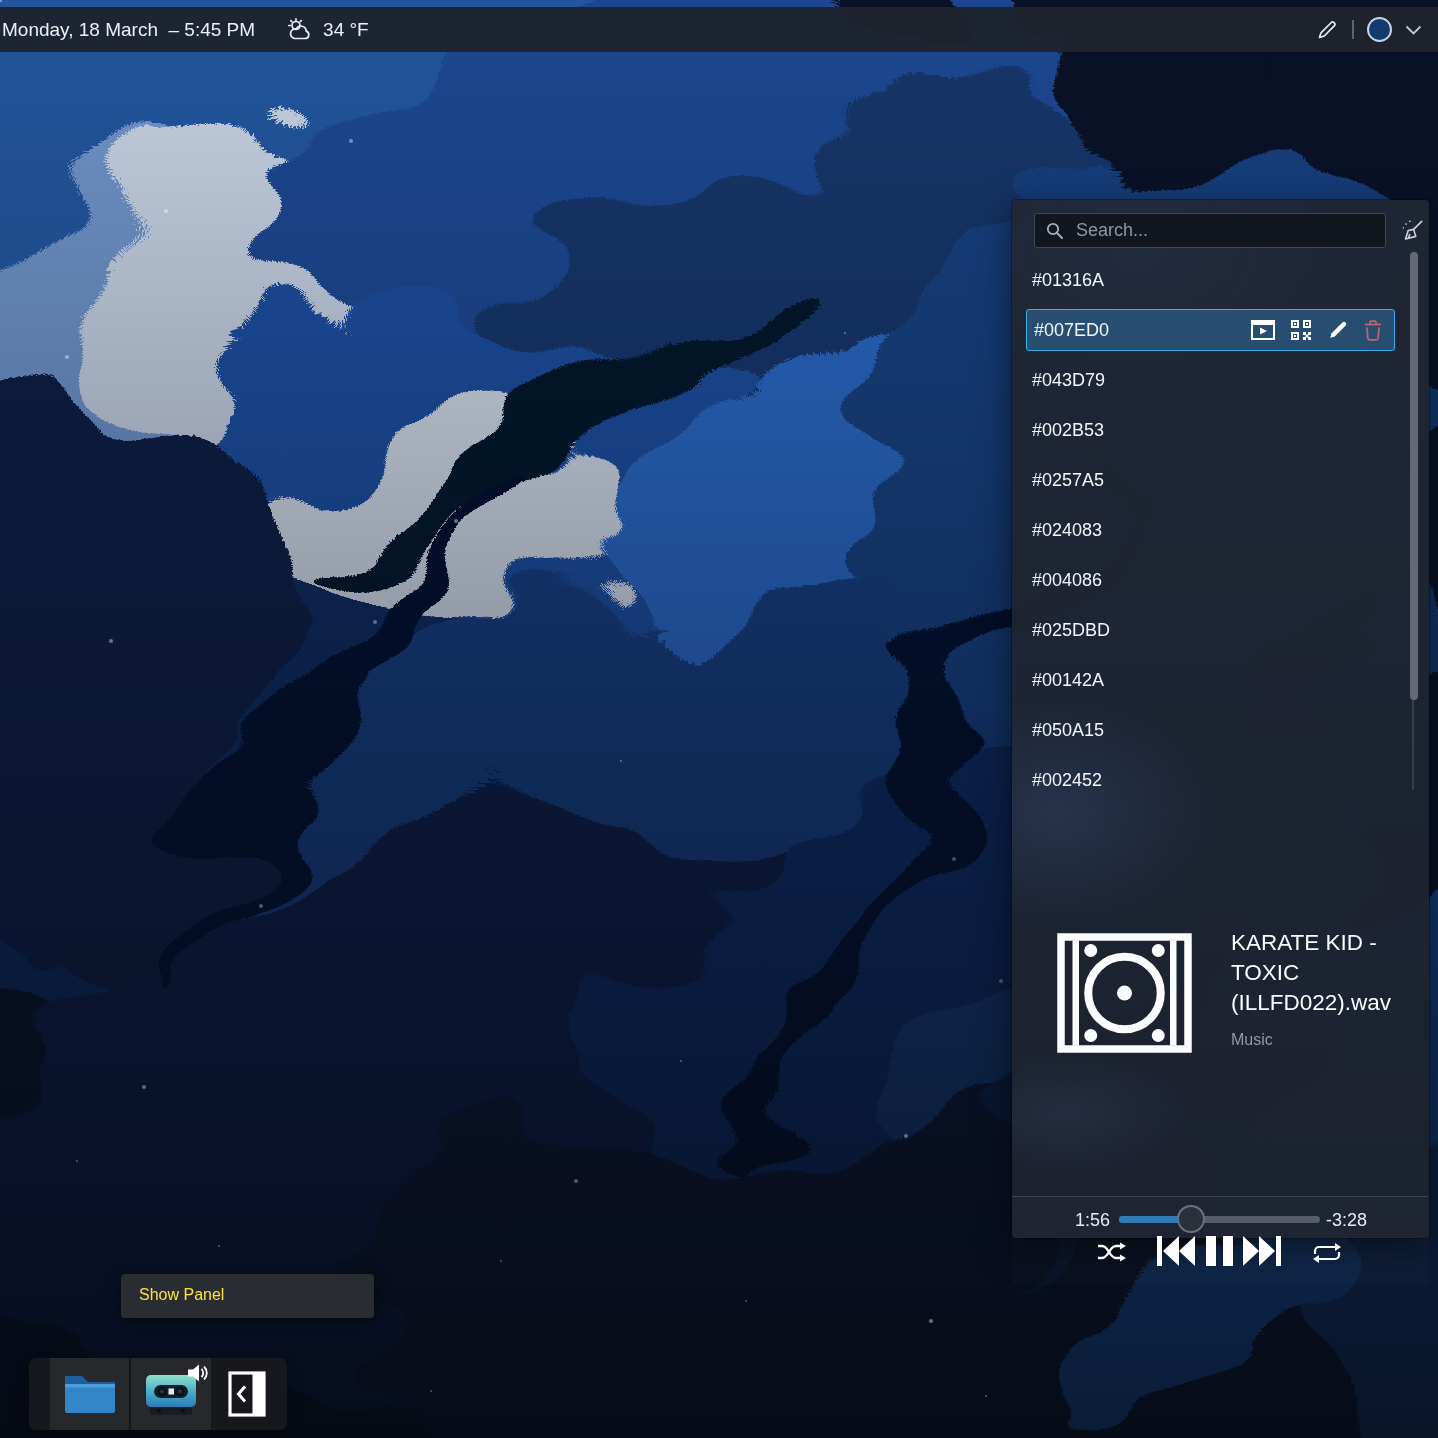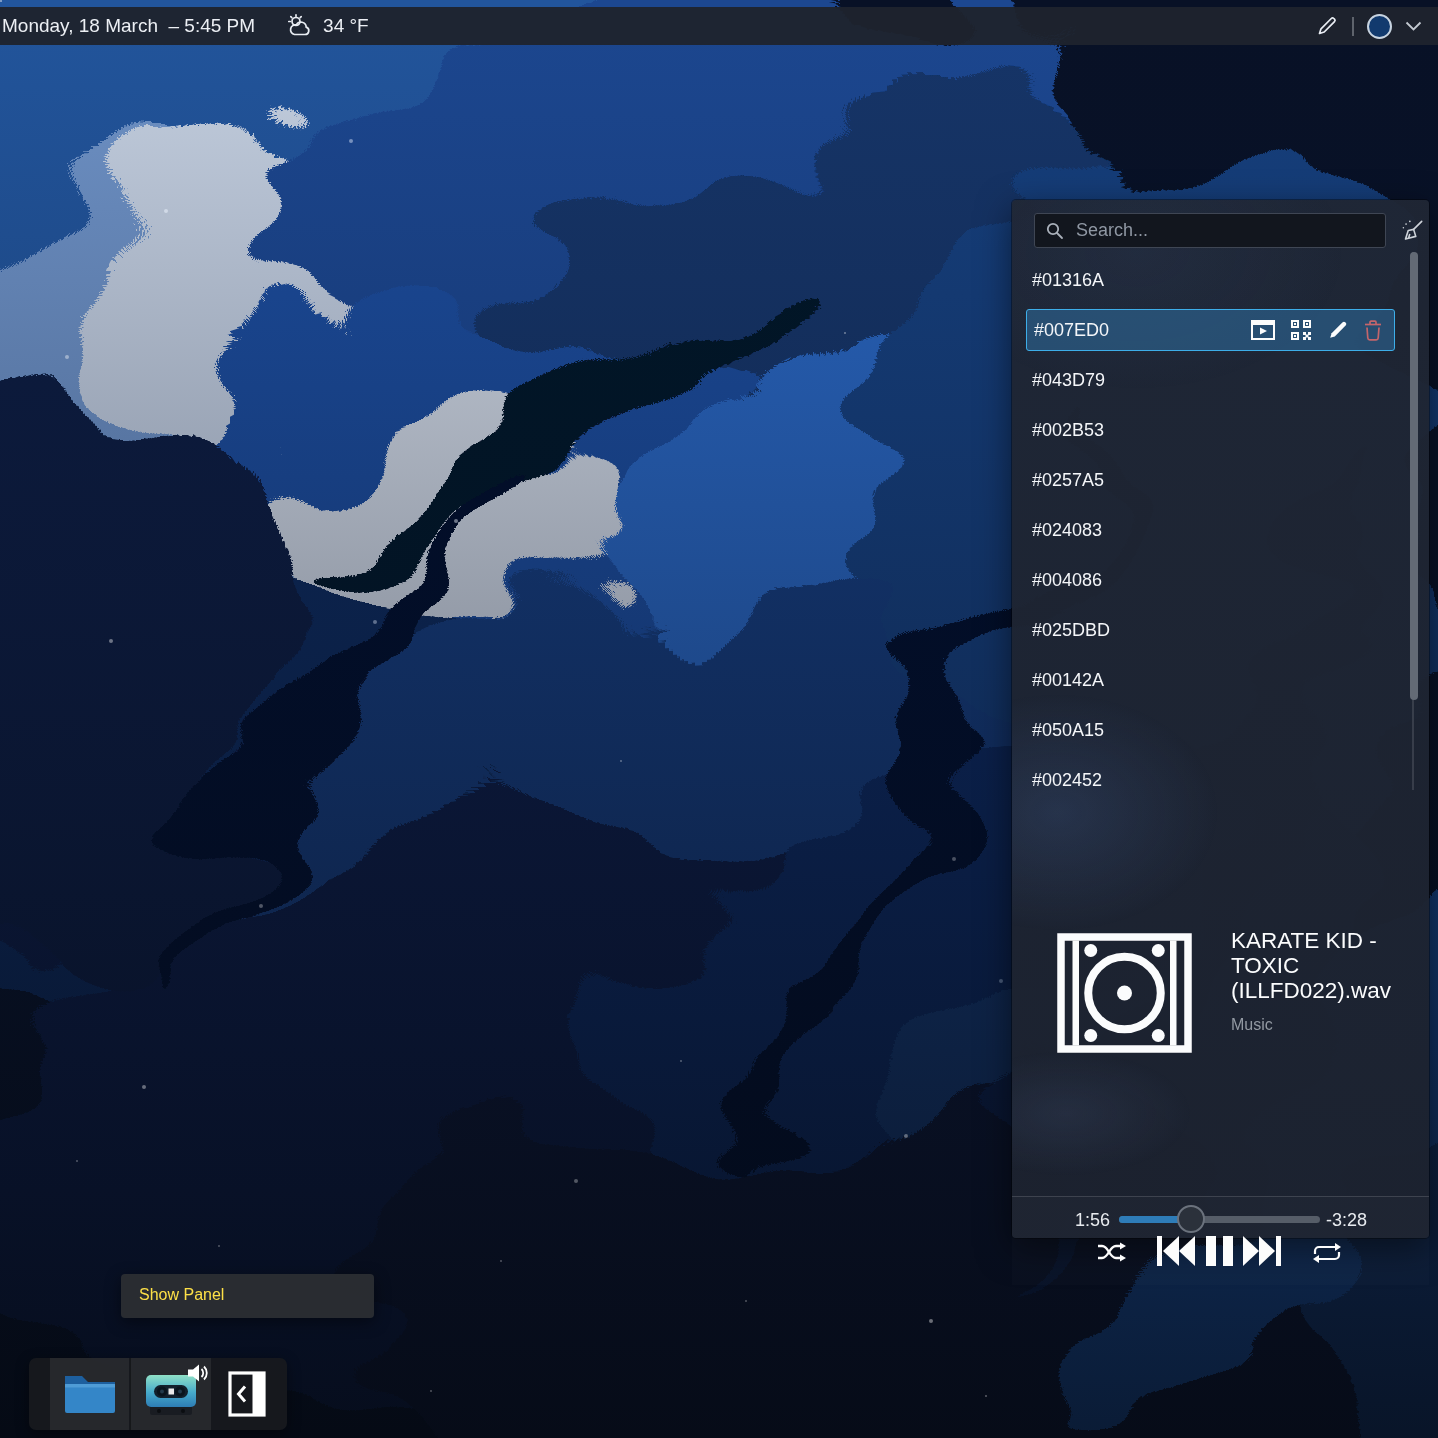--- a/index.html
+++ b/index.html
@@ -17,21 +17,21 @@
       620px 760px 0 0 rgba(255,255,255,.35),260px 905px 0 1px rgba(255,255,255,.3),
       745px 1300px 0 0 rgba(255,255,255,.3),1000px 980px 0 1px rgba(210,225,245,.3),
       110px 640px 0 1px rgba(255,255,255,.4),430px 1390px 0 0 rgba(255,255,255,.3),
       680px 1060px 0 0 rgba(255,255,255,.32),66px 356px 0 1px rgba(255,255,255,.4),
       844px 332px 0 0 rgba(255,255,255,.4),953px 858px 0 1px rgba(255,255,255,.28),
       218px 1245px 0 0 rgba(255,255,255,.3),575px 1180px 0 1px rgba(255,255,255,.3),
       930px 1320px 0 1px rgba(255,255,255,.4),985px 1395px 0 0 rgba(255,255,255,.35),
       165px 210px 0 1px rgba(240,246,255,.5),455px 520px 0 1px rgba(240,246,255,.45);}
 
   
-  .topbar{position:absolute;left:0;right:0;top:7px;height:38px;
+  .topbar{position:absolute;left:0;right:0;top:7px;height:45px;
     background:rgba(30,35,46,.96);display:flex;align-items:center;
     padding:0 16px 0 2px;color:#eceff4;font-size:19px;z-index:30;}
   .datetime{white-space:pre;}
   .weather{display:flex;align-items:center;gap:8px;margin-left:30px;}
   .tb-right{margin-left:auto;display:flex;align-items:center;gap:13px;}
   .sepbar{width:2px;height:19px;background:#81878f;opacity:.65;}
   .circle-icon{width:25px;height:25px;border-radius:50%;background:#123a6e;
     border:2px solid #c7d3e0;box-sizing:border-box;}
 
   
@@ -60,21 +60,21 @@
   .actions span{display:flex;align-items:center;cursor:pointer;}
 
   .scroll-track{position:absolute;right:15px;top:52px;width:2px;height:538px;
     background:rgba(255,255,255,.12);}
   .scroll-thumb{position:absolute;right:11px;top:52px;width:8px;height:448px;
     border-radius:4px;background:#636a75;}
 
   
   .art{position:absolute;left:45px;top:733px;width:135px;height:120px;}
   .meta{position:absolute;left:219px;top:728px;width:180px;}
-  .track-title{font-size:22.5px;line-height:25px;color:#fbfcfd;}
+  .track-title{font-size:22.5px;line-height:30px;color:#fbfcfd;}
   .track-sub{font-size:16px;color:#9299a2;margin-top:13px;}
 
   .controls-section{position:absolute;left:0;top:996px;width:100%;height:89px;
     border-top:1px solid rgba(255,255,255,.14);background:rgba(255,255,255,.015);
     box-sizing:border-box;}
   .time{position:absolute;top:13px;font-size:18px;color:#e8ebef;}
   .time.elapsed{left:0;width:98px;text-align:right;}
   .time.remaining{left:314px;}
   .slider{position:absolute;left:107px;top:19px;width:201px;height:7px;border-radius:3.5px;
     background:#565d68;cursor:pointer;}

